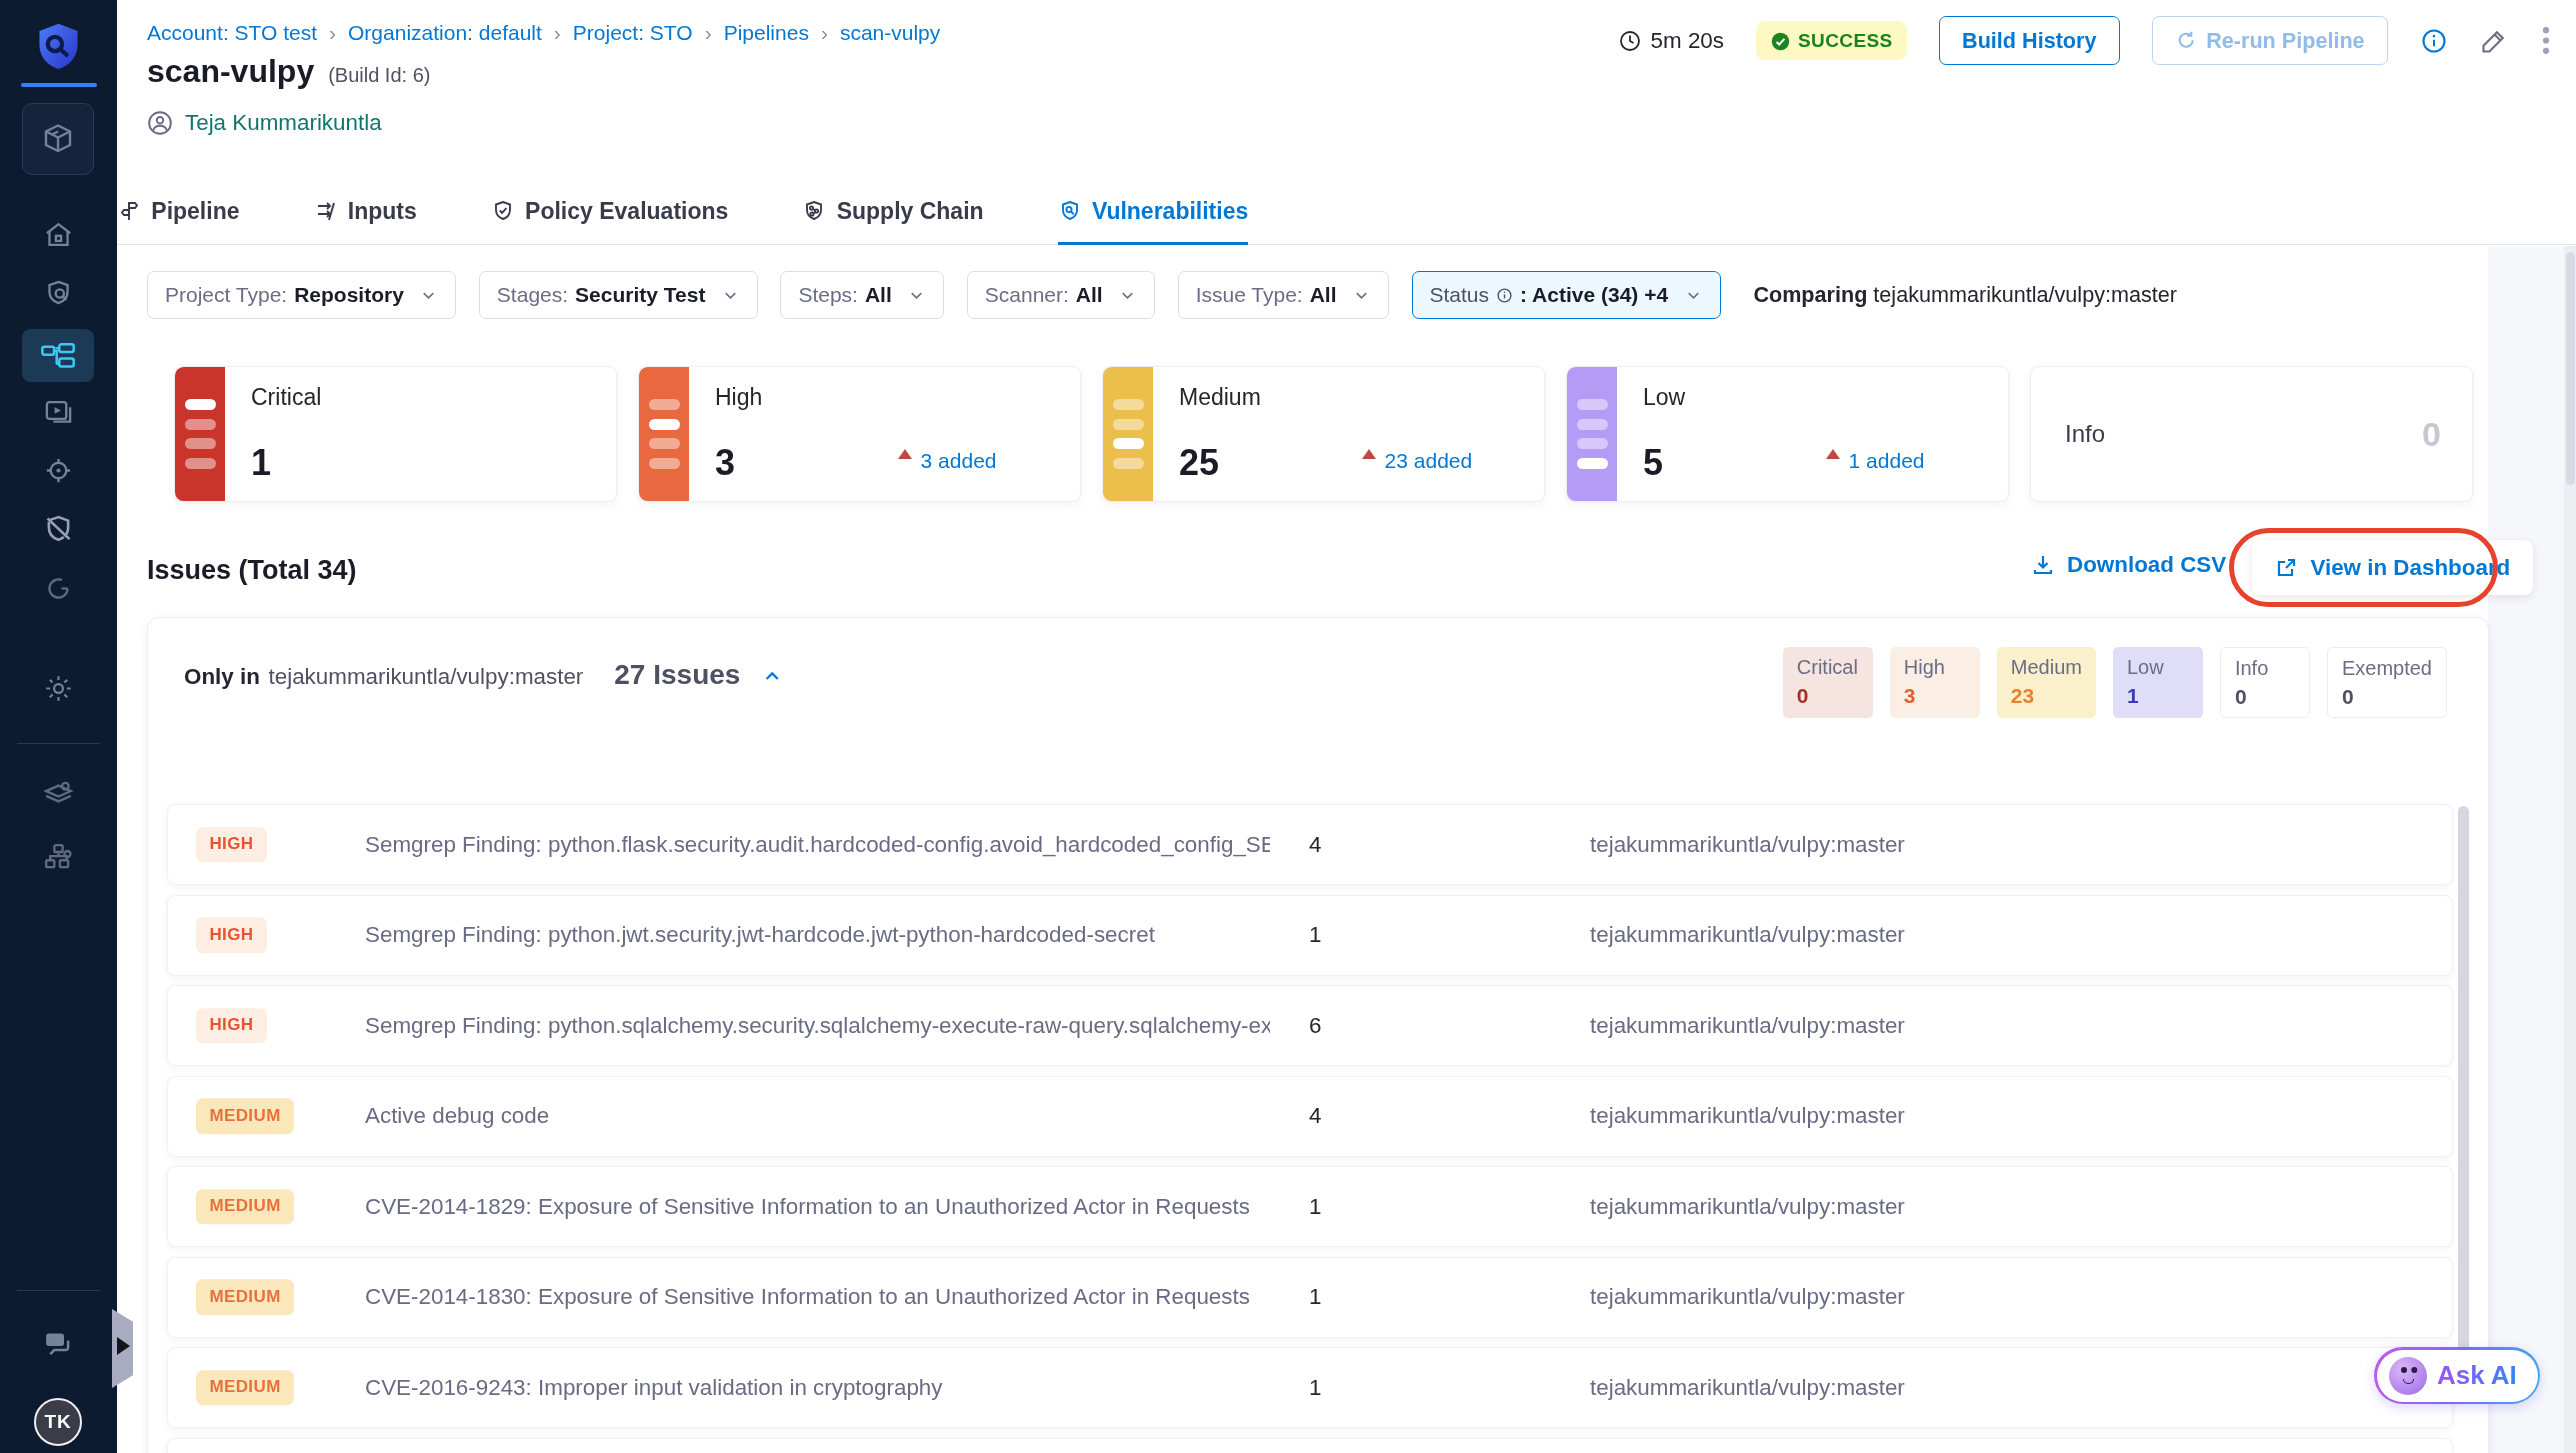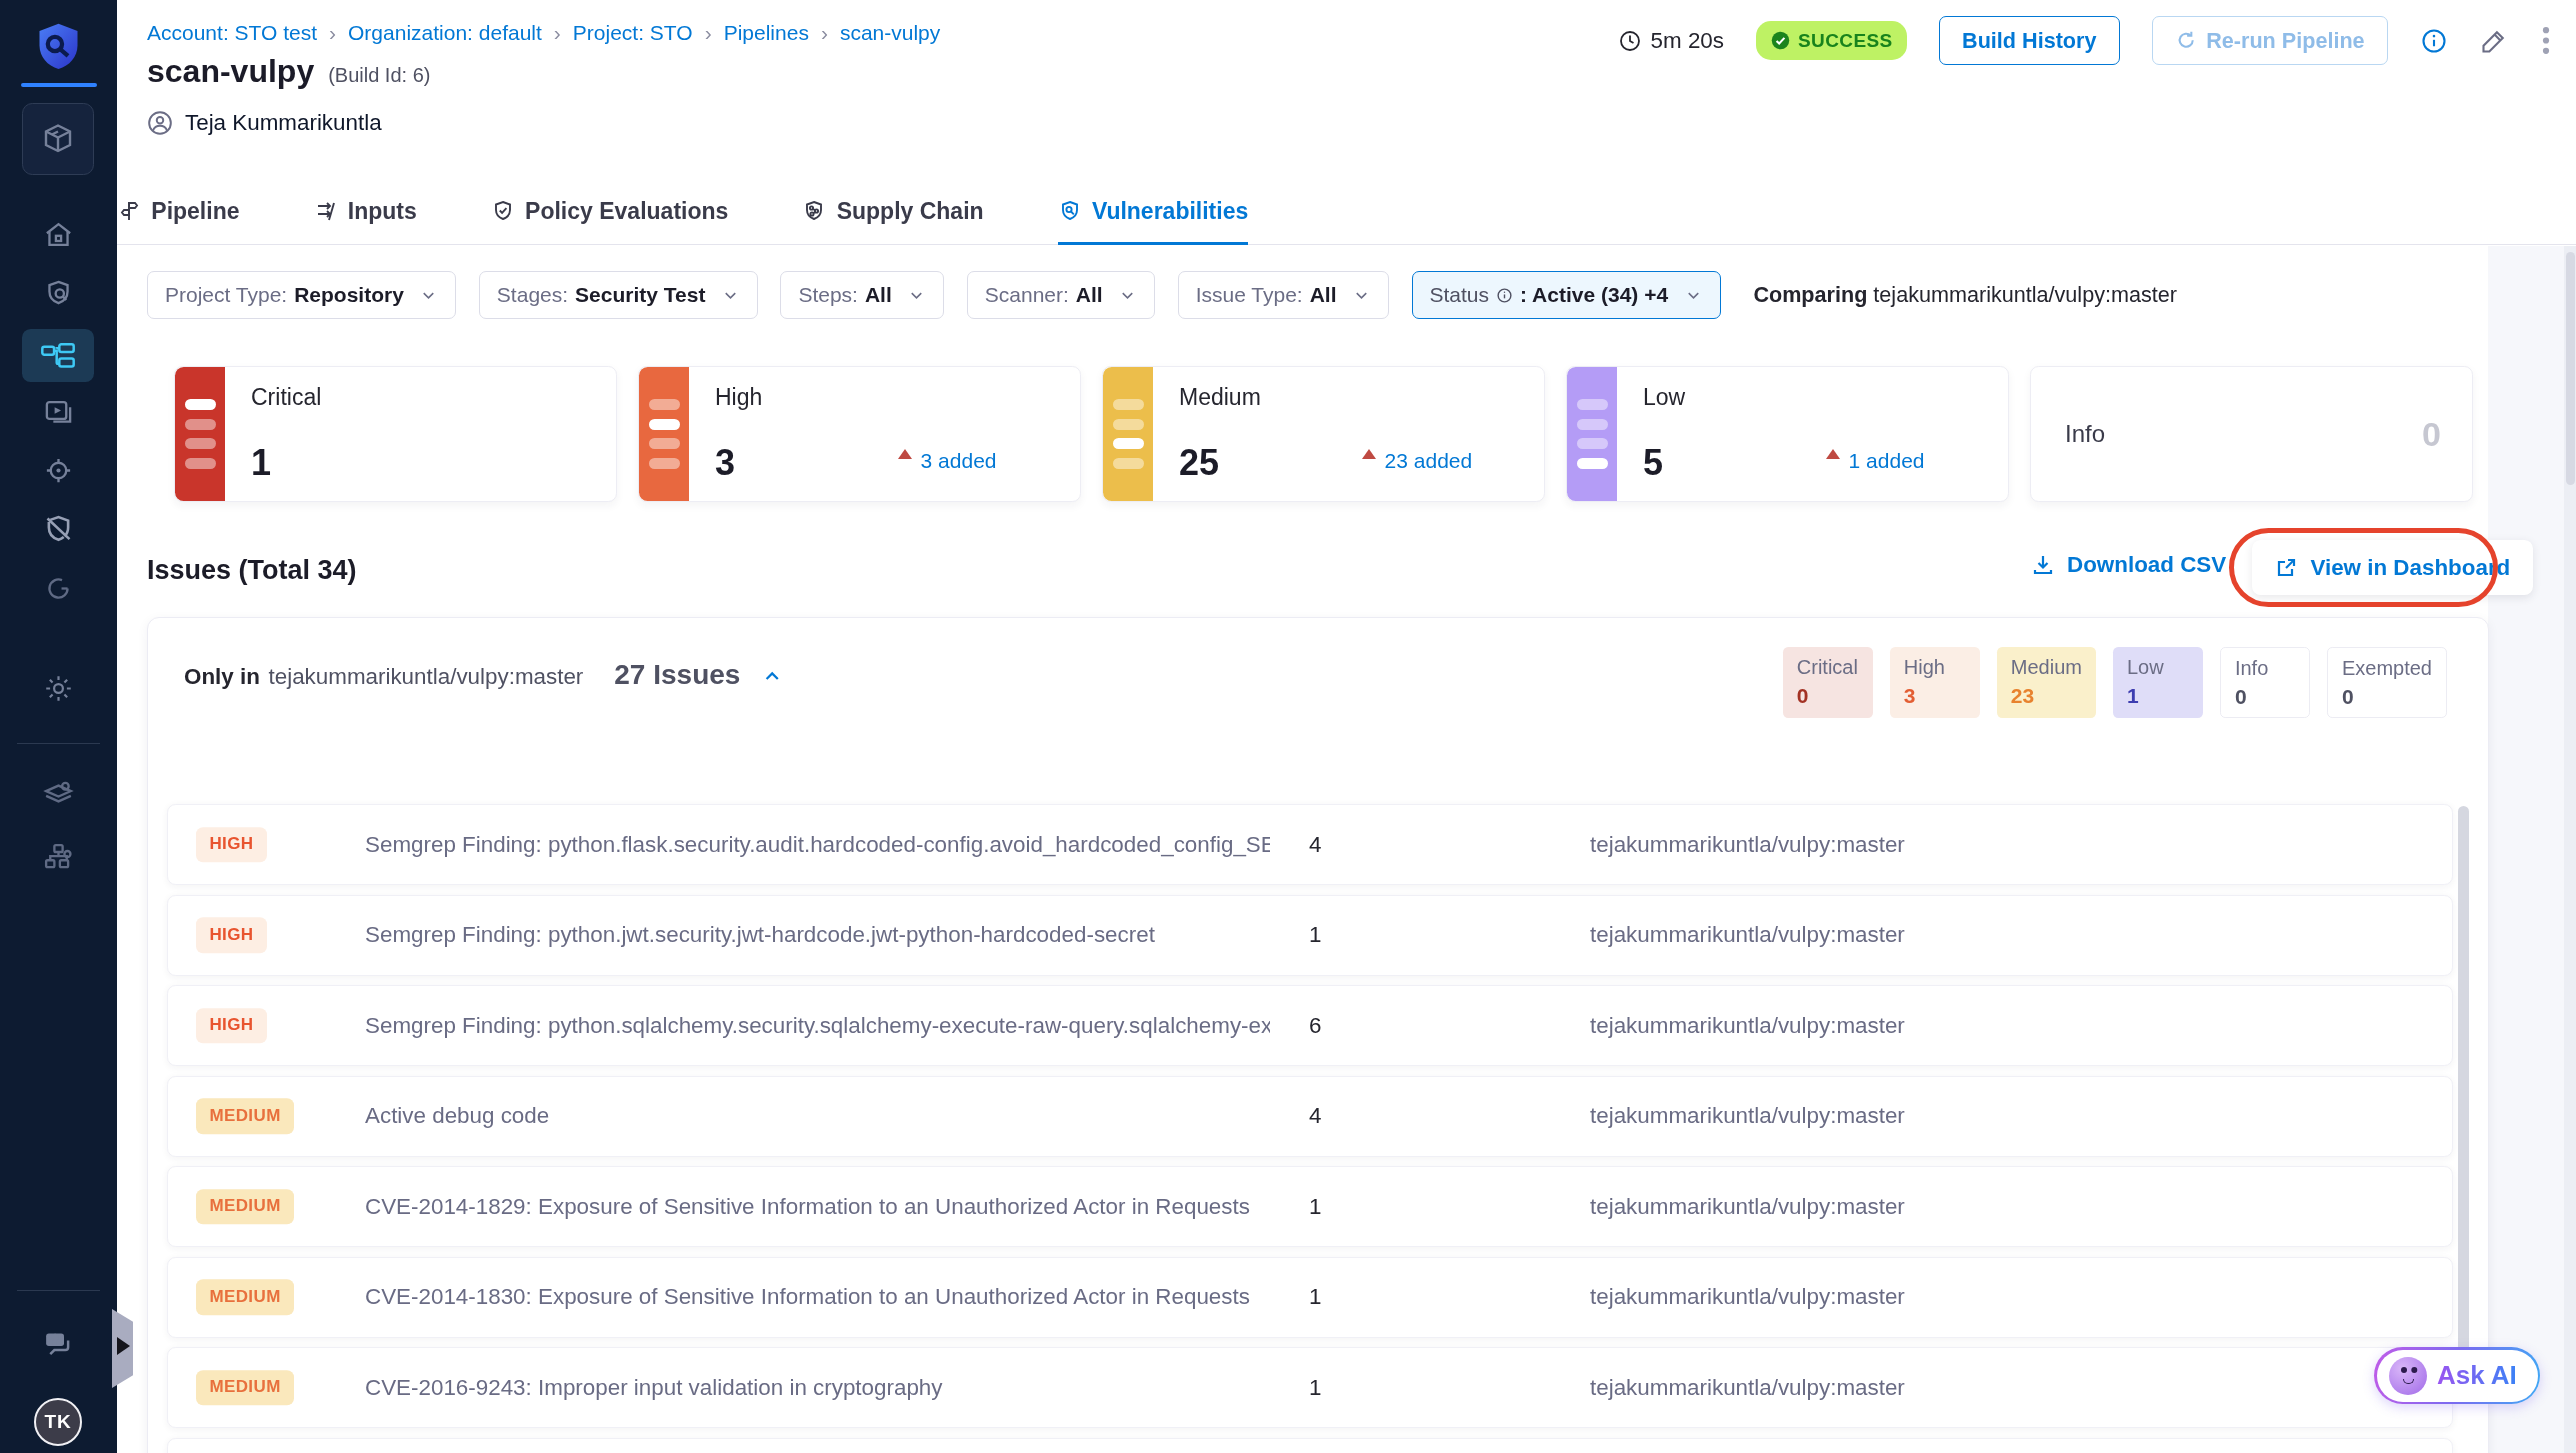--- a/index.html
+++ b/index.html
@@ -24,25 +24,25 @@
   
   .right-strip { position:absolute; left:2488px; top:246px; width:88px; height:1208px; background:#f6f7fb; }
   .page-sb-track { position:absolute; left:2564px; top:246px; width:12px; height:1208px; background:#eceef4; }
   .page-sb-thumb { position:absolute; left:2566px; top:252px; width:8.6px; height:233px; background:#d7d9e3; border-radius:5.2px; }
 
   .breadcrumb { position:absolute; left:147px; top:21px; display:flex; align-items:center; gap:12px; font-size:21px; }
   .crumb { color:#0278d5; cursor:pointer; }
   .crumb-sep { color:#8b8da0; font-size:21px; }
   .page-title { position:absolute; left:147px; top:53px; font-size:32px; font-weight:700; color:#1b1b28; display:flex; align-items:baseline; gap:14px; }
   .build-id { font-size:20px; font-weight:400; color:#4f5162; }
-  .user-row { position:absolute; left:147px; top:110px; display:flex; align-items:center; gap:12px; color:#0f172a; font-size:22.4px; }
+  .user-row { position:absolute; left:147px; top:110px; display:flex; align-items:center; gap:12px; color:#0f766e; font-size:22.4px; }
 
   .top-actions { position:absolute; top:15.5px; right:24px; height:50px; display:flex; align-items:center; gap:32px; }
   .duration { display:flex; align-items:center; gap:8.6px; font-size:22.4px; color:#25252e; }
-  .success-badge { background:#bef264; color:#18831c; font-size:19px; font-weight:700; letter-spacing:0.4px; padding:8.6px 14px; border-radius:15px; display:flex; align-items:flex-start; gap:7px; }
+  .success-badge { background:#fef9c3; color:#18831c; font-size:19px; font-weight:700; letter-spacing:0.4px; padding:8.6px 14px; border-radius:9px; display:flex; align-items:flex-end; gap:7px; }
   .btn-outline { border:1.7px solid #0278d5; color:#0278d5; background:#fff; font-size:21.6px; font-weight:700; padding:10.3px 22.4px; border-radius:7px; cursor:pointer; }
   .btn-rerun { border:1.7px solid #b9d7f2; color:#8fbce8; background:#fff; font-size:21.6px; font-weight:700; padding:10.3px 22.4px; border-radius:7px; display:flex; align-items:center; gap:8.6px; cursor:default; }
   .icon-btn { color:#6b6d85; display:flex; align-items:center; cursor:pointer; }
 
   
   .tabbar { position:absolute; left:117px; right:0; top:183px; height:62px; border-bottom:0.9px solid #e4e4ed; display:flex; align-items:flex-end; gap:74px; background:#fff; }
   .tab { display:flex; align-items:center; gap:10.3px; font-size:23px; font-weight:600; color:#3a3b4a; padding-bottom:17px; cursor:pointer; border-bottom:3.4px solid transparent; margin-bottom:-0.9px; }
   .tab.active { color:#0278d5; border-bottom-color:#0278d5; }
 
   

